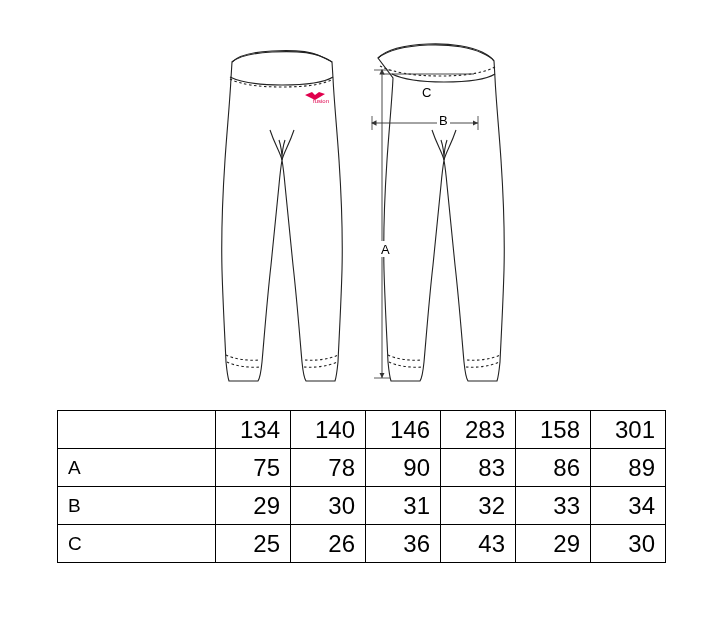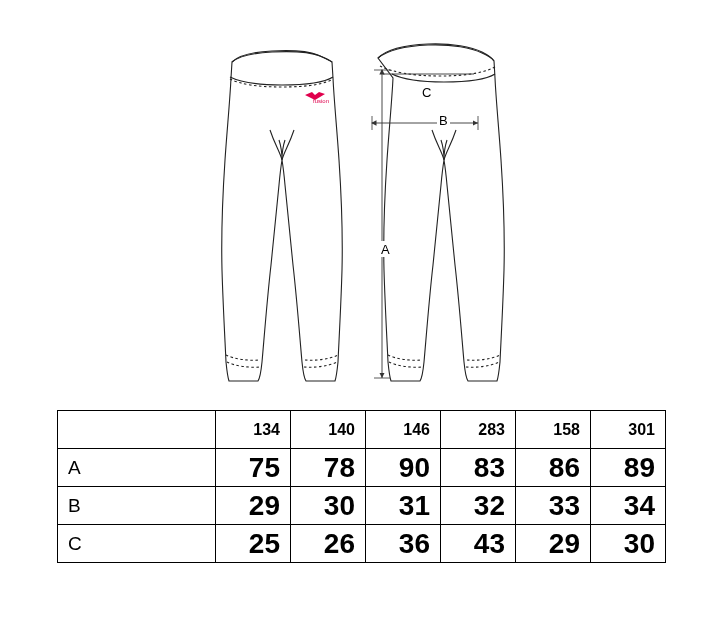--- a/index.html
+++ b/index.html
@@ -47,32 +47,31 @@
     font-size: 21px;
     font-weight: normal;
     box-sizing: border-box;
   }
   table.size-table th.corner {
     width: 158px;
   }
   table.size-table th.sizecol {
     width: 75px;
     text-align: right;
-    font-weight: bold;
-    font-size: 16px;
+    font-weight: normal;
+    font-size: 24px;
   }
   table.size-table td.rowlabel {
     width: 158px;
     text-align: left;
     font-size: 19px;
   }
   table.size-table td.val {
     text-align: right;
-    font-size: 28px;
-    font-weight: bold;
+    font-size: 24px;
   }
   .meas-label {
     font-size: 13px;
     font-family: "Liberation Sans", sans-serif;
     fill: #000;
   }
   .brandmark {
     fill: #e0004d;
   }
 </style>

